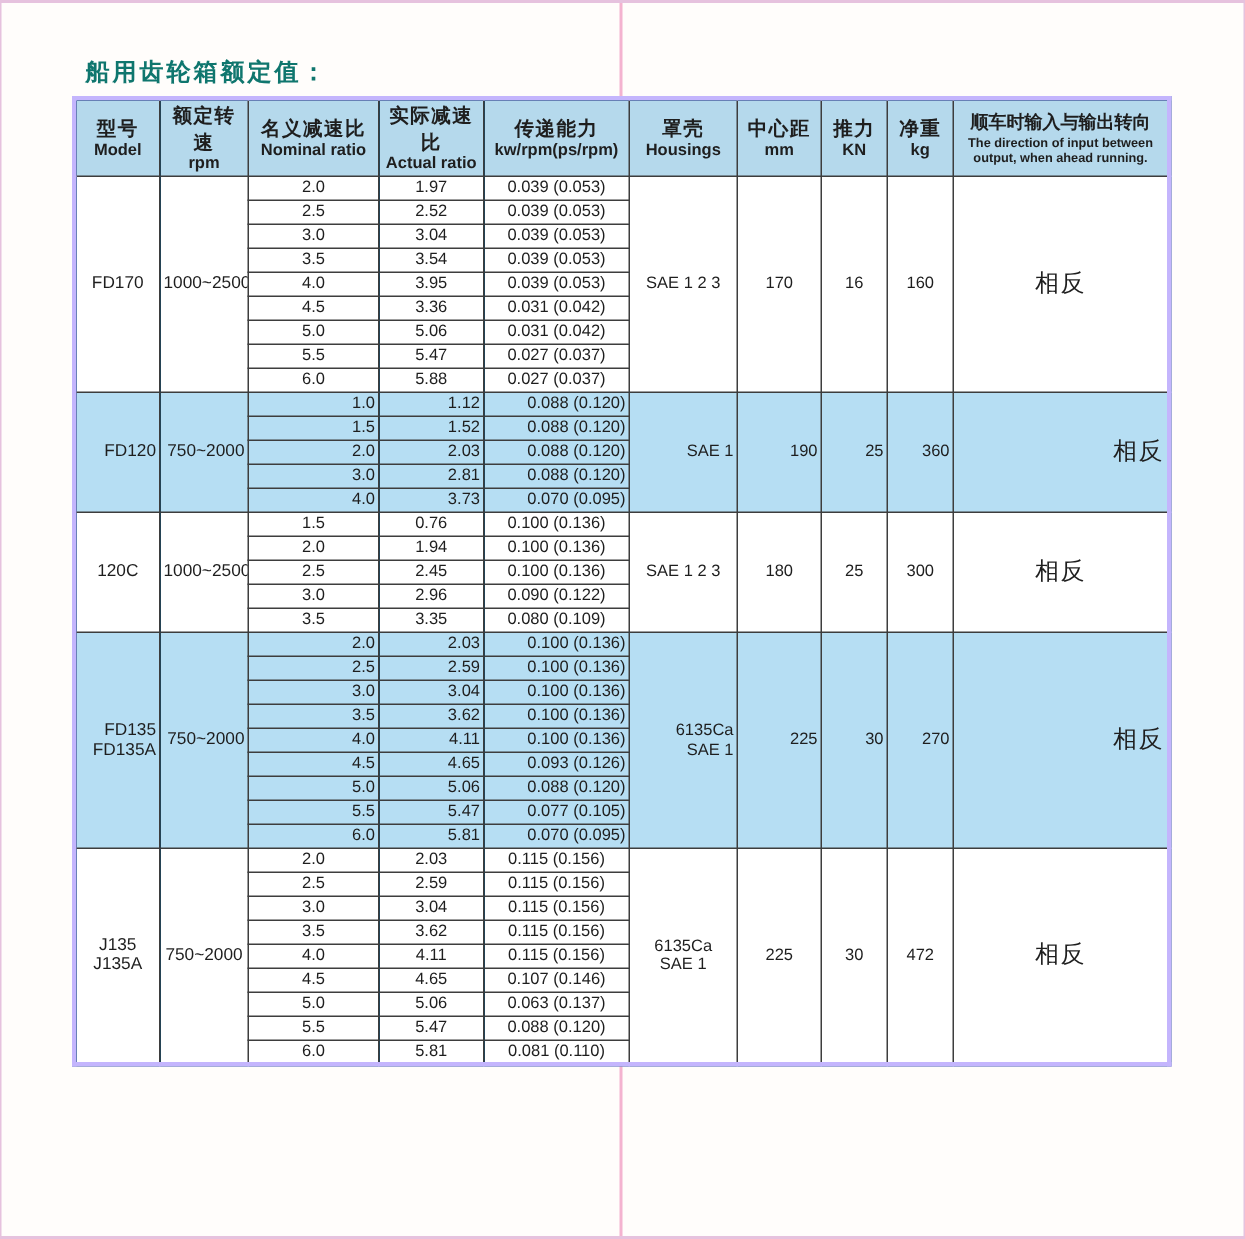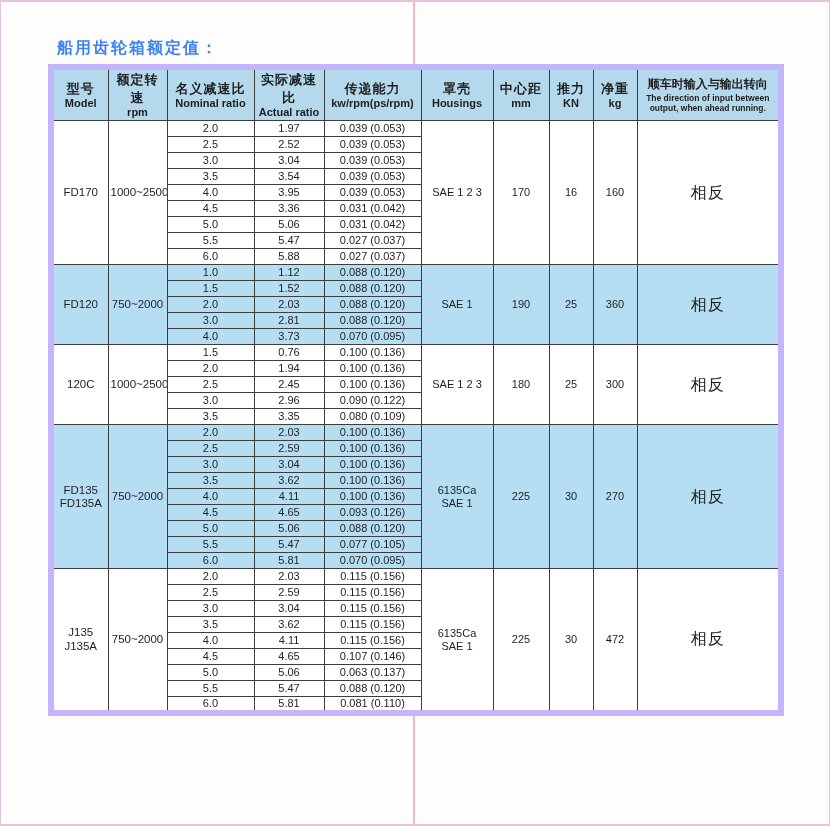--- a/index.html
+++ b/index.html
@@ -19,32 +19,32 @@
     overflow:hidden;
   }
   .fold-line {
     position:absolute; left:412px; top:0;
     width:2px; height:100%;
     background:#f4b3d0;
   }
   .title {
     position:absolute; left:56px; top:36px;
     font-size:16px; font-weight:bold;
-    color:#3b82f6;
+    color:#0f766e;
     font-family:"Liberation Serif", serif;
     letter-spacing:2px;
     white-space:nowrap;
   }
   table.spec-table {
     position:absolute; left:47px; top:62px;
     border-collapse:collapse;
     table-layout:fixed;
     width:730px;
     background:#0c4a6e;
-    border:6px solid #c4b5fd;
+    border:3px solid #c4b5fd;
   }
   .spec-table th, .spec-table td {
     border:1px solid #3d3d3d;
     text-align:center;
     vertical-align:middle;
     color:#1e1e1e;
     overflow:hidden;
   }
   .spec-table thead th {
     background:#b5d9ec;
@@ -56,21 +56,21 @@
   th.col-9 .h-zh { font-size:12px; letter-spacing:0; line-height:1.3; }
   th.col-9 .h-en { font-size:8.5px; line-height:1.2; }
   .spec-table tbody td {
     height:16px;
     font-size:11px;
     line-height:1.15;
     padding:0 2px;
     white-space:pre-line;
     background:#ffffff;
   }
-  .spec-table tbody tr.hl td { background:#b6def3; }
+  .spec-table tbody tr.hl td { background:#b6def3;text-align:right; }
   .spec-table tbody td.dir-cell { font-size:16px; letter-spacing:1px; }
   .spec-table tbody td.model-cell,
   .spec-table tbody td.rpm-cell { font-size:11.5px; }
 </style>
 </head>
 <body>
 
 <div class="page">
   <div class="fold-line"></div>
   <div class="title">船用齿轮箱额定值：</div>

